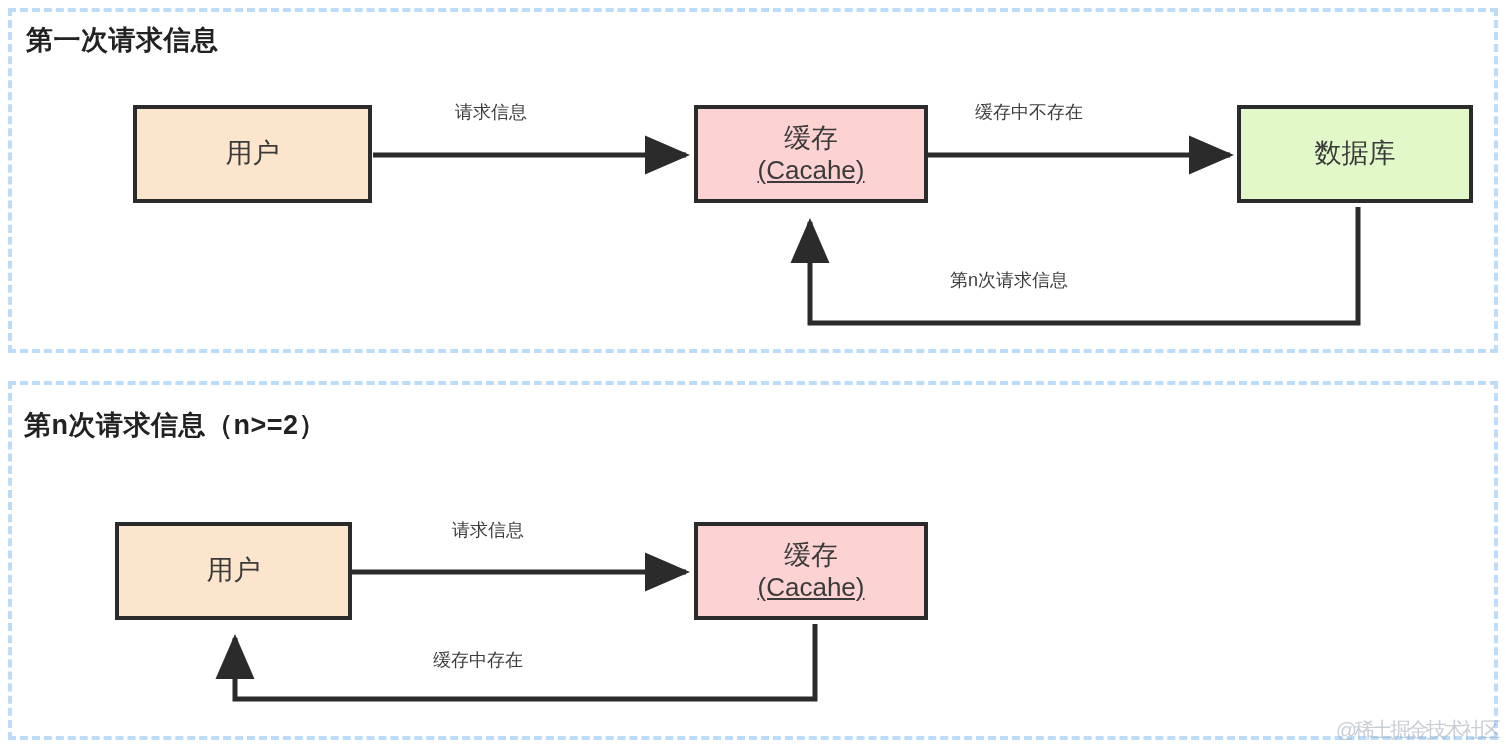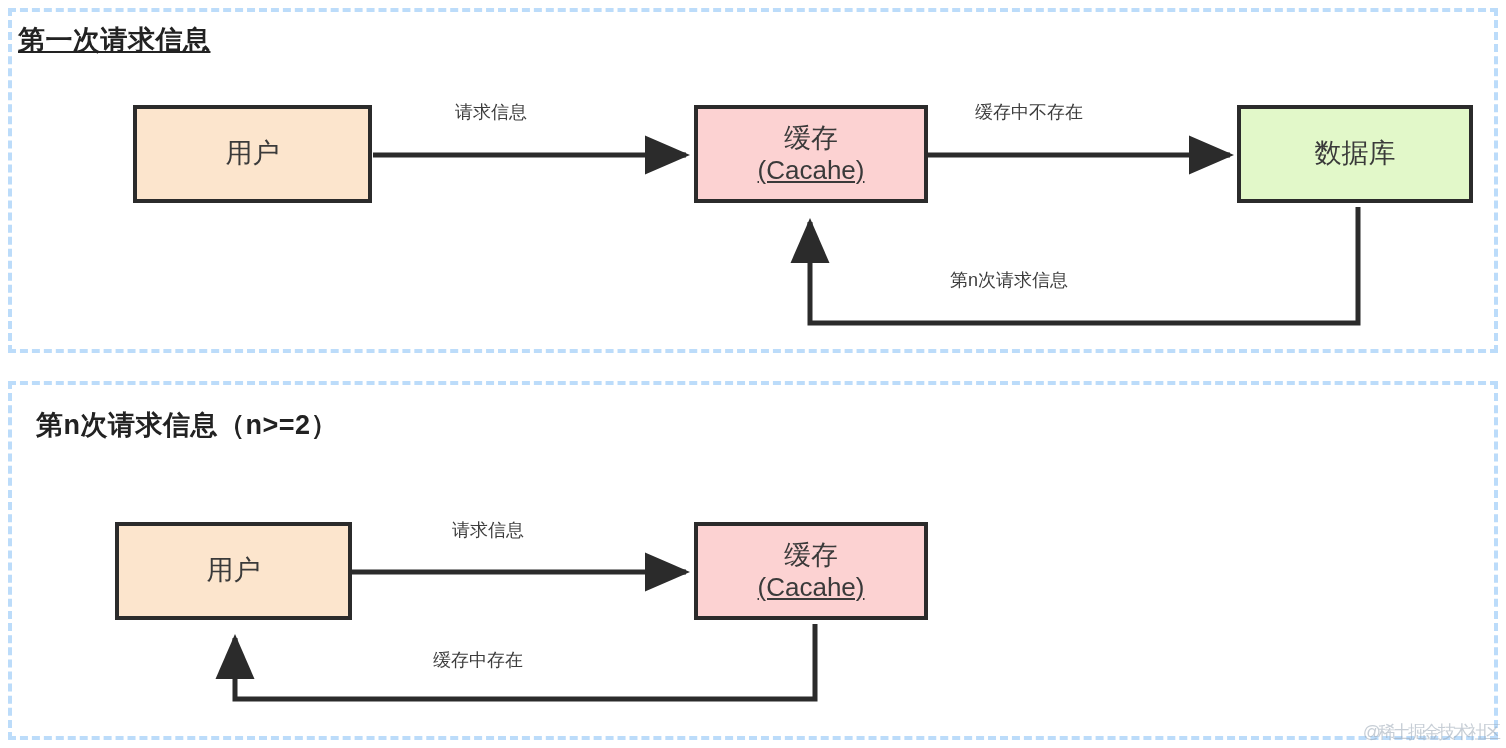--- a/index.html
+++ b/index.html
@@ -41,26 +41,25 @@
   .panel-title {
     position: absolute;
     font-weight: bold;
     font-size: 27px;
     color: #222222;
     letter-spacing: 0.5px;
     white-space: nowrap;
     font-family: "Liberation Sans", "DejaVu Sans", sans-serif;
   }
   #title-first {
-    left: 18px;
+    left: 26px;
     top: 22px;
-    text-decoration: underline;
   }
   #title-nth {
-    left: 36px;
+    left: 24px;
     top: 407px;
   }
   .node {
     position: absolute;
     box-sizing: border-box;
     border: 4px solid #2b2b2b;
     display: flex;
     flex-direction: column;
     align-items: center;
     justify-content: center;
@@ -78,21 +77,21 @@
     position: absolute;
     font-size: 18px;
     color: #3d3d3d;
     white-space: nowrap;
     font-family: "Liberation Sans", "DejaVu Sans", sans-serif;
   }
   .watermark {
     position: absolute;
     right: 8px;
     bottom: 4px;
-    font-size: 18px;
+    font-size: 21px;
     color: #9aa7b5;
     opacity: 0.55;
     letter-spacing: -3px;
     white-space: nowrap;
     font-family: "Liberation Sans", "DejaVu Sans", sans-serif;
   }
 </style>
 </head>
 <body>
 

